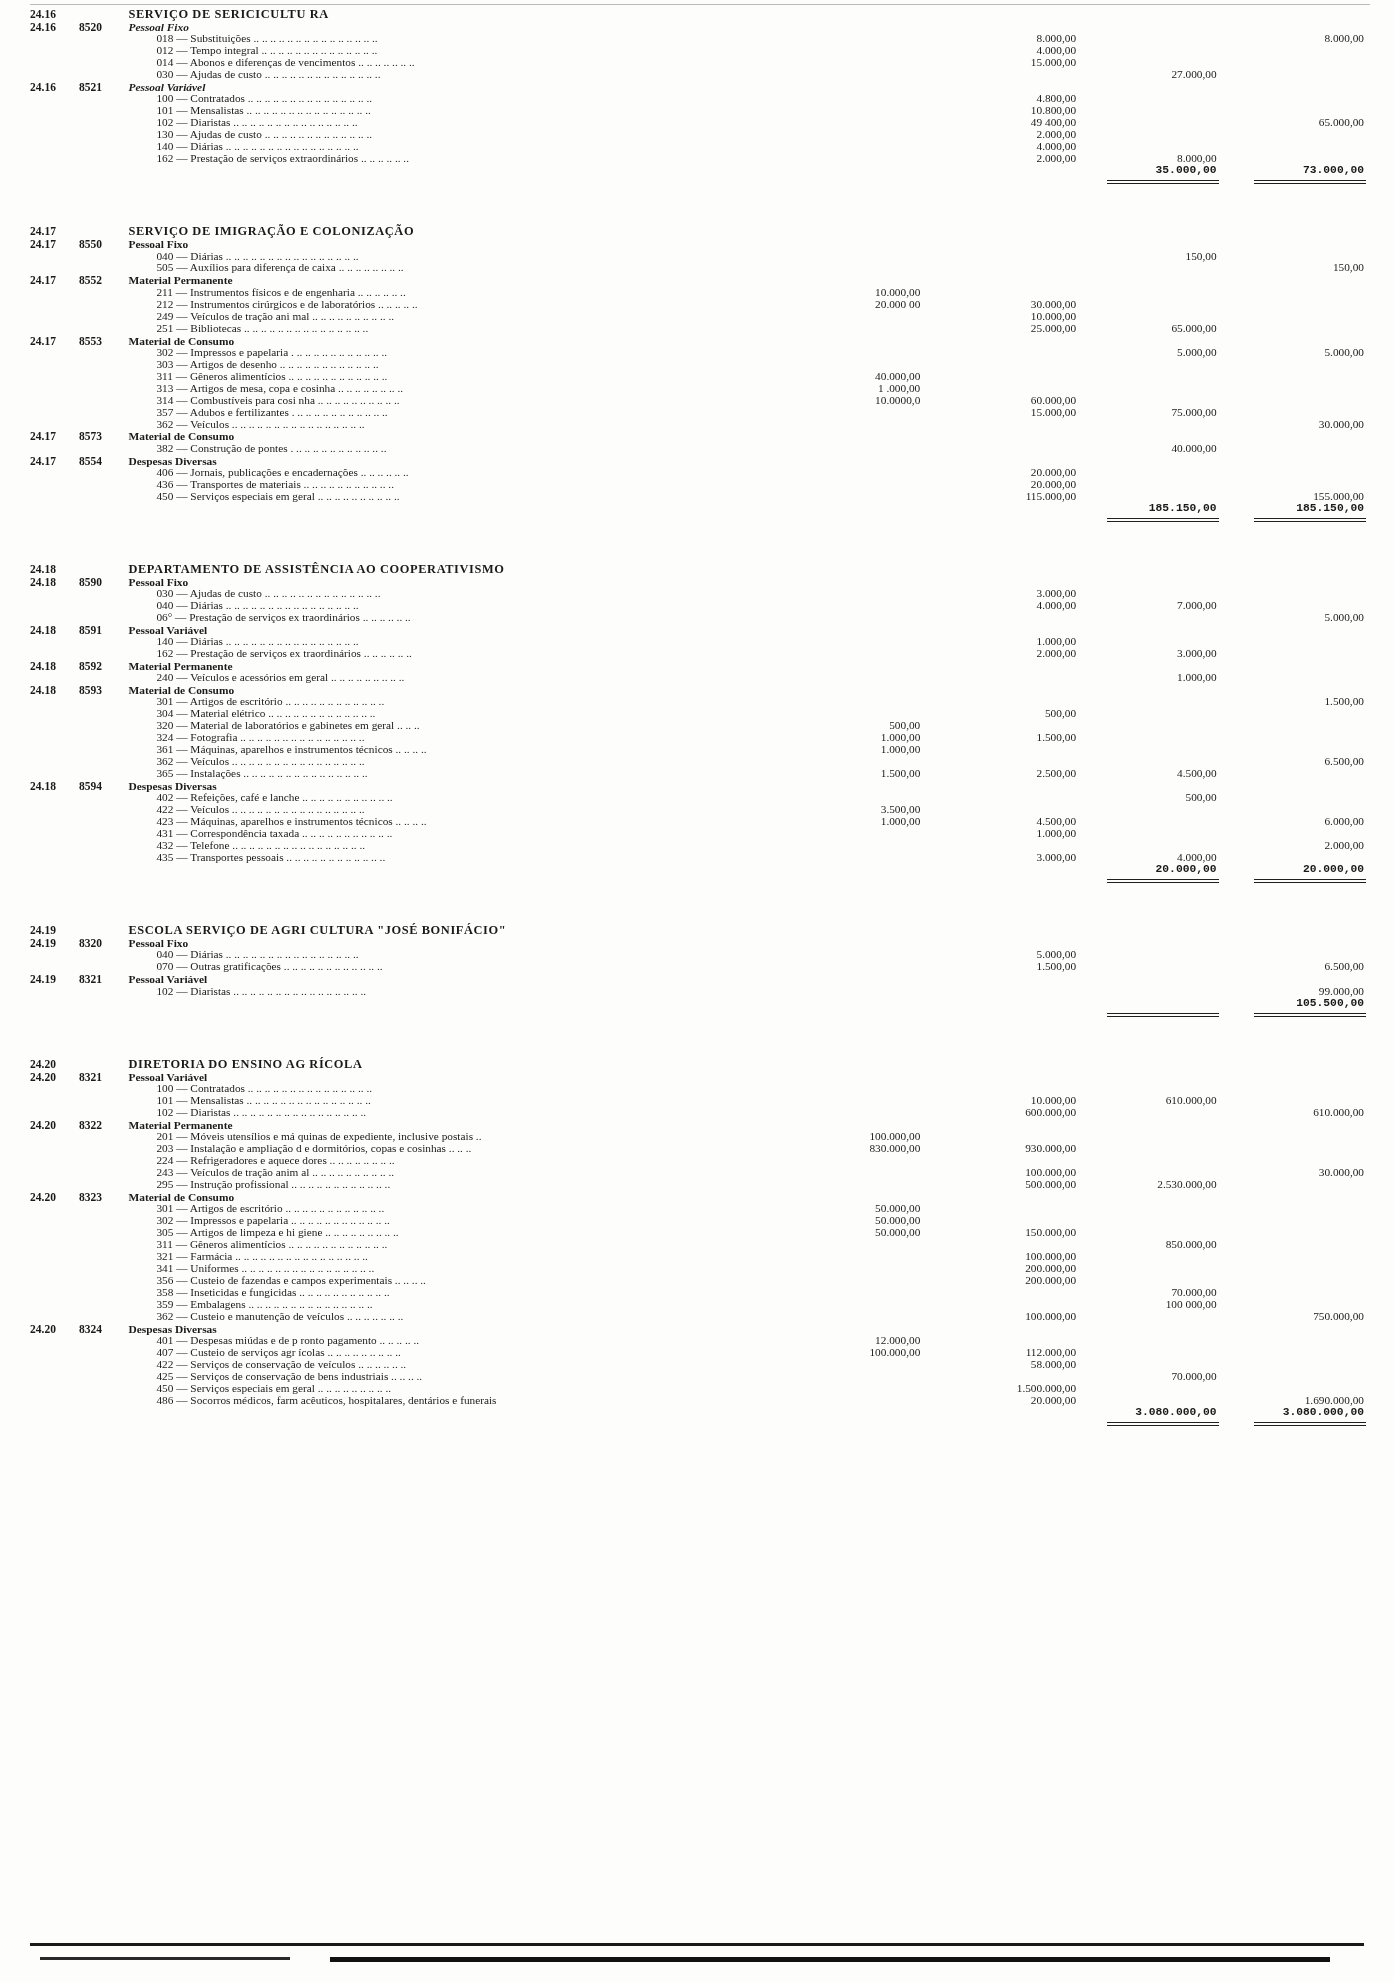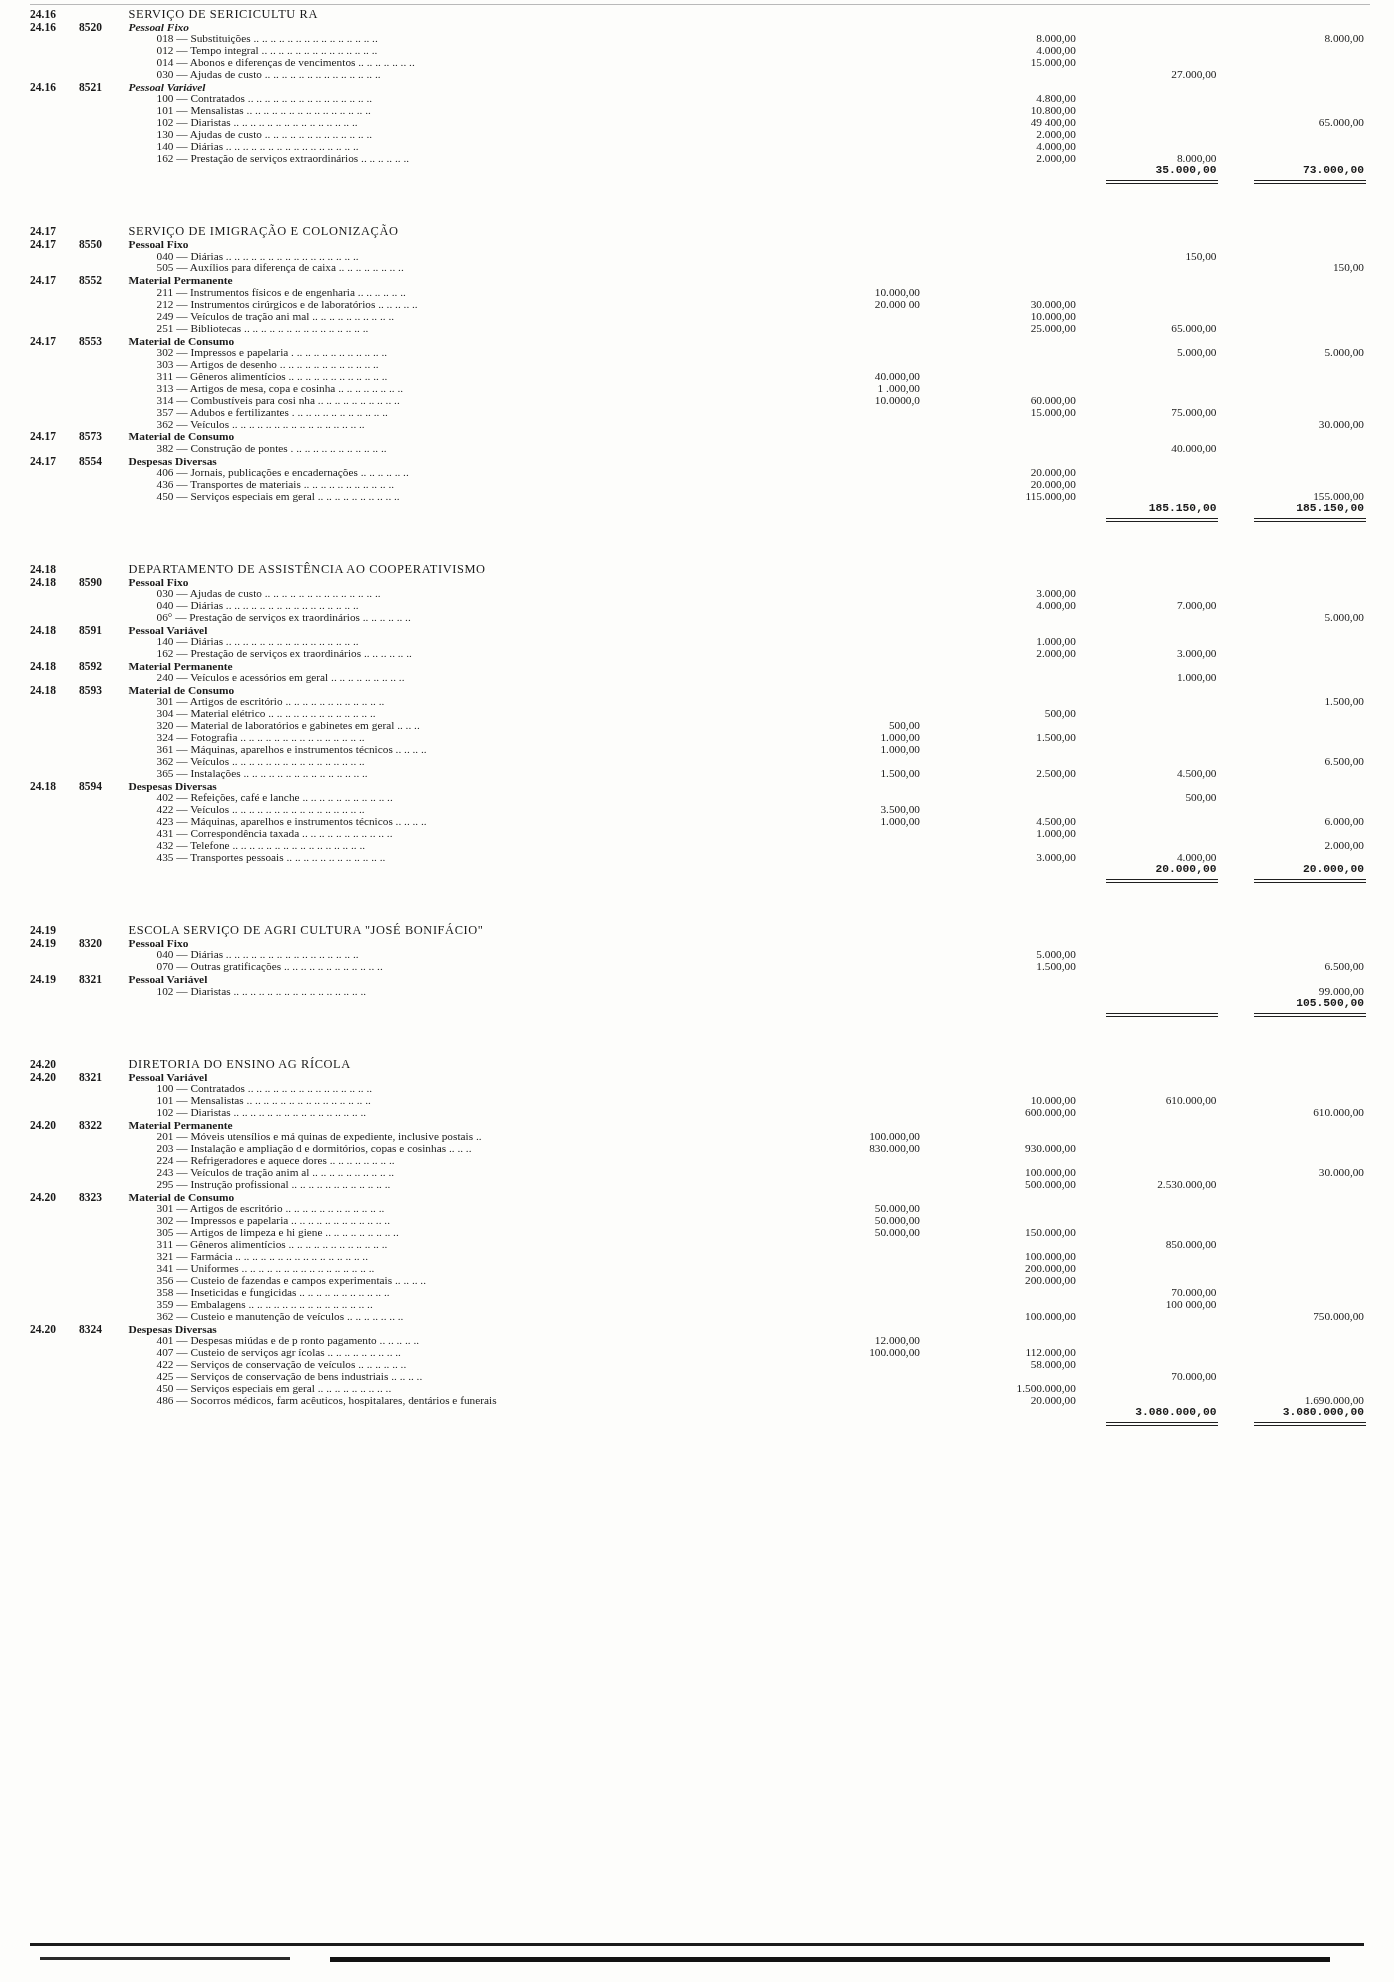--- a/index.html
+++ b/index.html
@@ -78,21 +78,21 @@
   }
   .c-code1 { width: 52px; padding-left: 2px !important; font-size: 11.5px; font-weight: bold; }
   .c-code2 { width: 46px; font-size: 11.5px; font-weight: bold; }
   .c-desc  { width: 660px; padding-left: 6px !important; }
   .c-v1    { width: 150px; text-align: right; padding-right: 16px !important; }
   .c-v2    { width: 150px; text-align: right; padding-right: 16px !important; }
   .c-v3    { width: 130px; text-align: right; padding-right: 14px !important; }
   .c-v4    { width: 140px; text-align: right; padding-right: 4px !important; }
 
   .head {
-    font-weight: normal;
+    font-weight: bold;
     letter-spacing: 0.6px;
     font-size: 12.4px;
   }
   .subhead {
     font-weight: bold;
     font-size: 11.4px;
   }
   .ital {
     font-style: italic;
     font-weight: bold;

